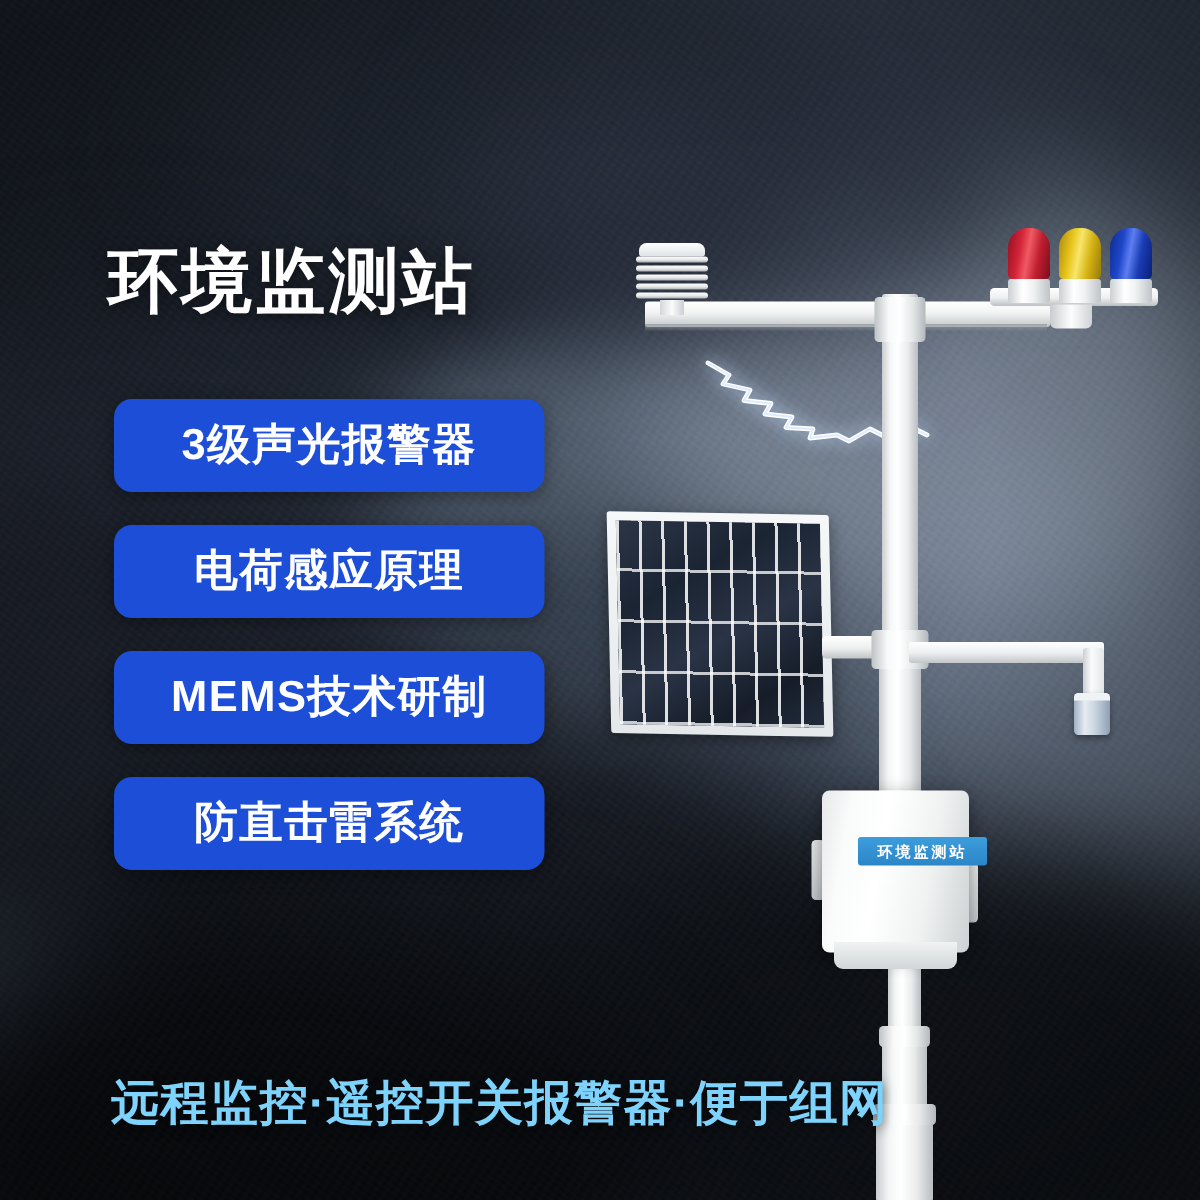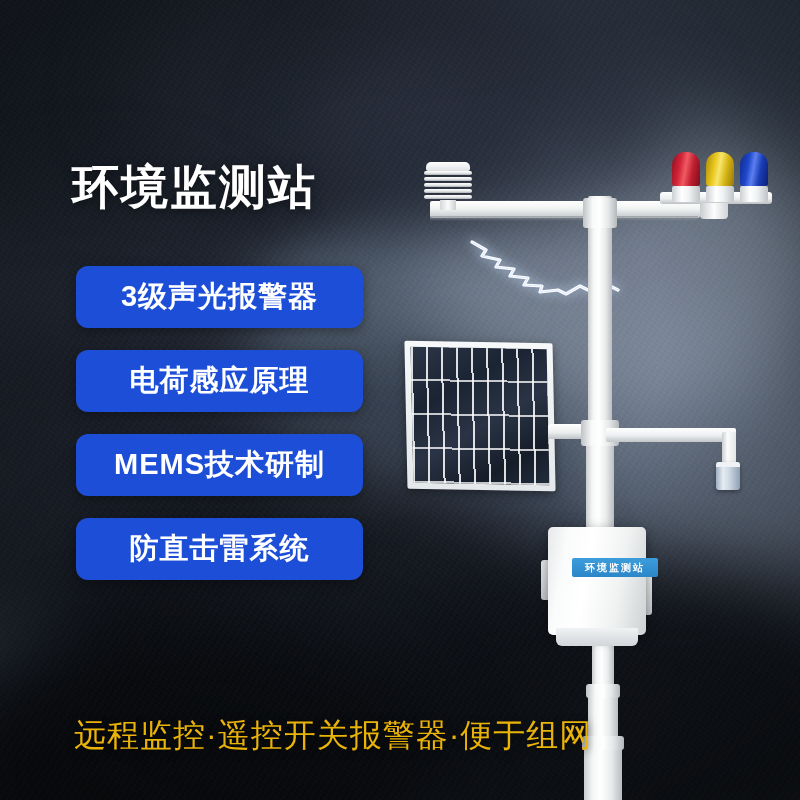--- a/index.html
+++ b/index.html
@@ -330,22 +330,22 @@
     font-size: 29px;
     font-weight: 700;
     letter-spacing: 1px;
     white-space: nowrap;
   }
 
   .tagline {
     position: absolute;
     left: 74px; top: 714px;
     font-size: 32px;
-    font-weight: 400;
-    color: #eab308;
+    font-weight: 700;
+    color: #7dd3fc;
     letter-spacing: 1px;
     white-space: nowrap;
     text-shadow: 0 2px 8px rgba(0,0,0,0.6);
   }
 </style>
 </head>
 <body>
 
 <div id="poster">
 

